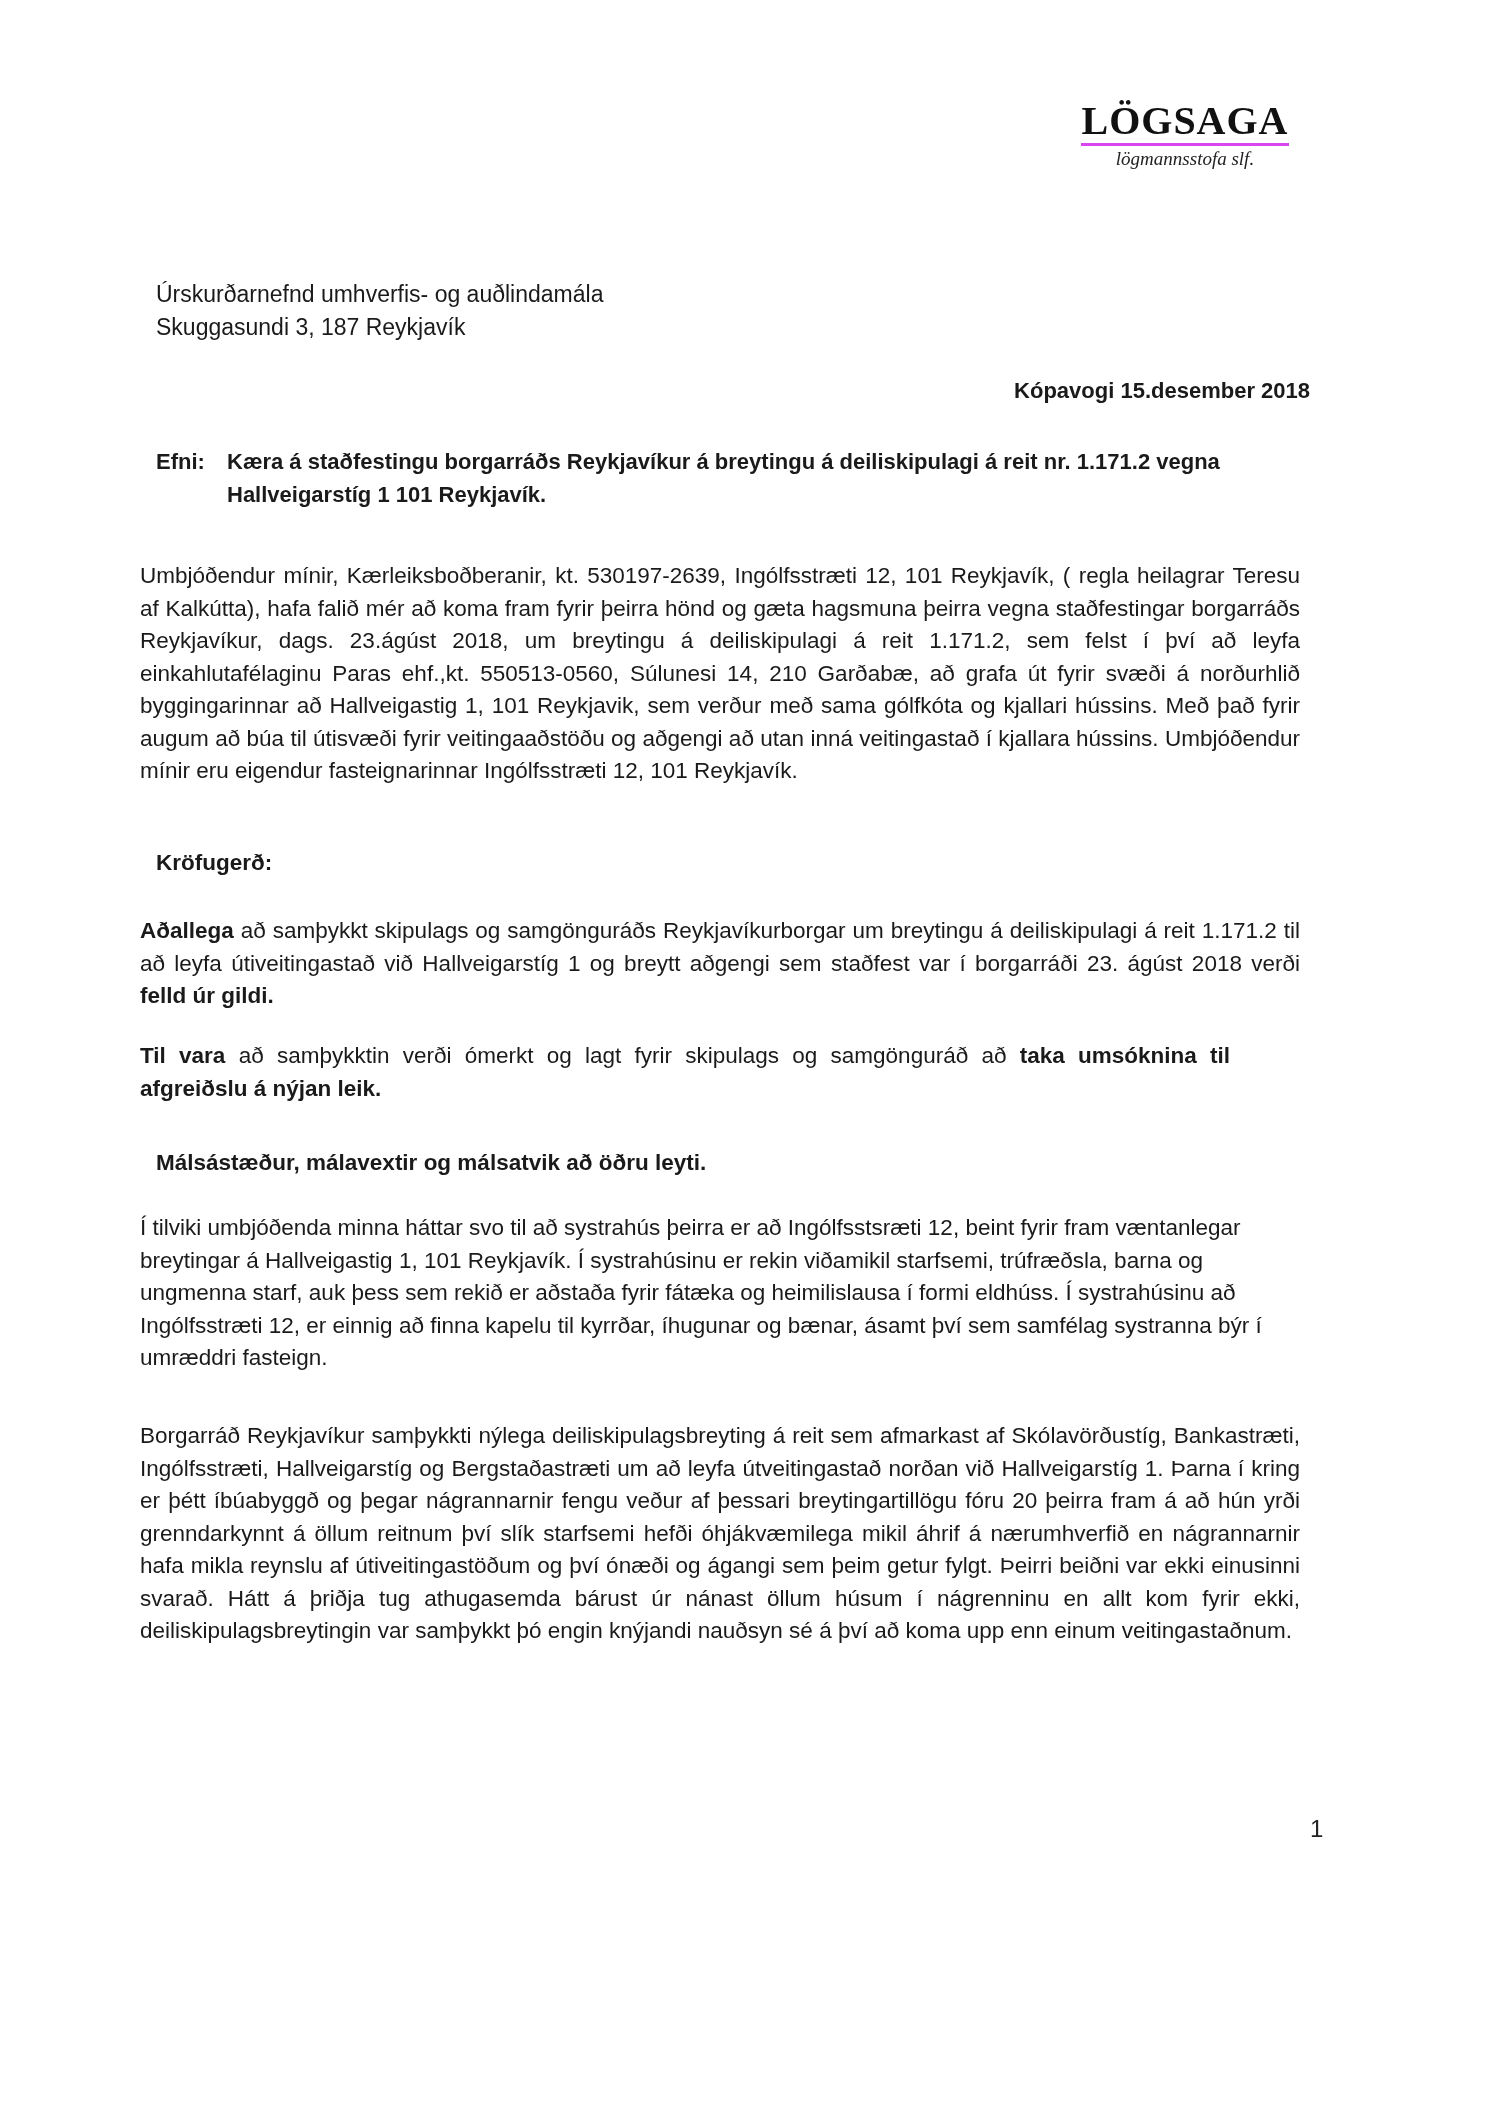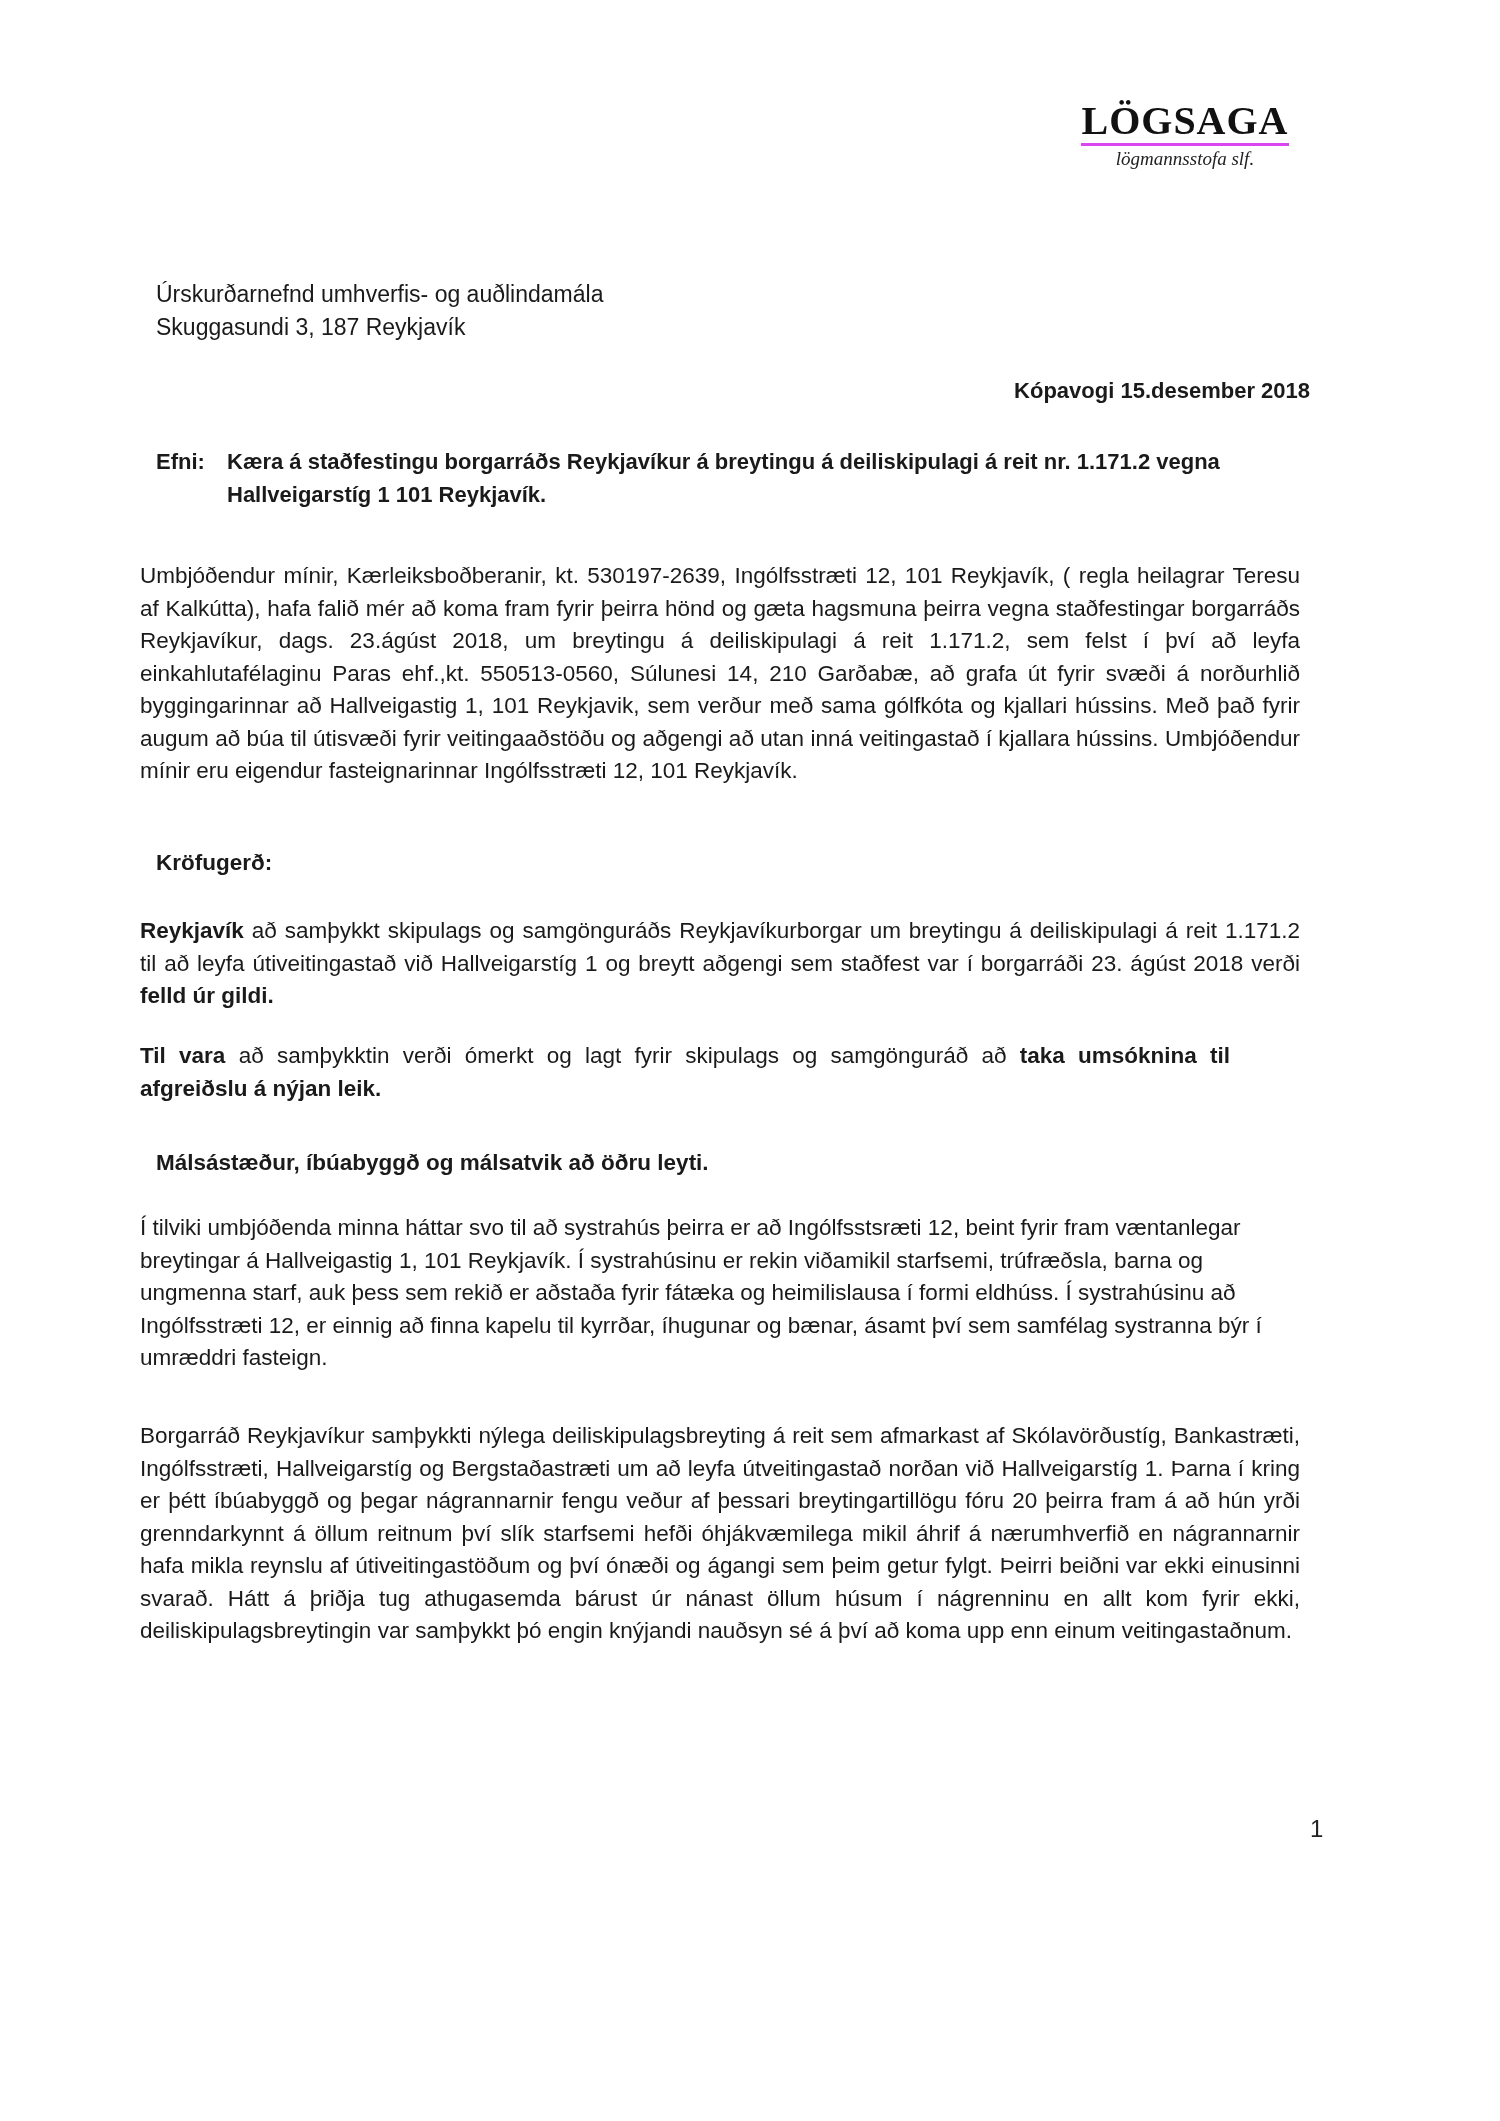--- a/index.html
+++ b/index.html
@@ -58,25 +58,25 @@
 
   <div class="subject">
     <span class="label">Efni:</span>
     <div class="text">Kæra á staðfestingu borgarráðs Reykjavíkur á breytingu á deiliskipulagi á reit nr. 1.171.2 vegna Hallveigarstíg 1 101 Reykjavík.</div>
   </div>
 
   <div class="para" style="top:560px;">Umbjóðendur mínir, Kærleiksboðberanir, kt. 530197-2639, Ingólfsstræti 12, 101 Reykjavík, ( regla heilagrar Teresu af Kalkútta), hafa falið mér að koma fram fyrir þeirra hönd og gæta hagsmuna þeirra vegna staðfestingar borgarráðs Reykjavíkur, dags. 23.ágúst 2018, um breytingu á deiliskipulagi á reit 1.171.2, sem felst í því að leyfa einkahlutafélaginu Paras ehf.,kt. 550513-0560, Súlunesi 14, 210 Garðabæ, að grafa út fyrir svæði á norðurhlið byggingarinnar að Hallveigastig 1, 101 Reykjavik, sem verður með sama gólfkóta og kjallari hússins. Með það fyrir augum að búa til útisvæði fyrir veitingaaðstöðu og aðgengi að utan inná veitingastað í kjallara hússins. Umbjóðendur mínir eru eigendur fasteignarinnar Ingólfsstræti 12, 101 Reykjavík.</div>
 
   <div class="heading" style="top:850px;">Kröfugerð:</div>
 
-  <div class="para" style="top:915px;"><b>Reykjavík</b><span> að samþykkt skipulags og samgönguráðs Reykjavíkurborgar um breytingu á deiliskipulagi á reit 1.171.2 til að leyfa útiveitingastað við Hallveigarstíg 1 og breytt aðgengi sem staðfest var í borgarráði 23. ágúst 2018 verði </span><b>felld úr gildi.</b></div>
+  <div class="para" style="top:915px;"><b>Aðallega</b><span> að samþykkt skipulags og samgönguráðs Reykjavíkurborgar um breytingu á deiliskipulagi á reit 1.171.2 til að leyfa útiveitingastað við Hallveigarstíg 1 og breytt aðgengi sem staðfest var í borgarráði 23. ágúst 2018 verði </span><b>felld úr gildi.</b></div>
 
   <div class="para" style="top:1040px; width:1090px;"><b>Til vara</b><span> að samþykktin verði ómerkt og lagt fyrir skipulags og samgönguráð að </span><b>taka umsóknina til afgreiðslu á nýjan leik.</b></div>
 
-  <div class="heading" style="top:1150px;">Málsástæður, íbúabyggð og málsatvik að öðru leyti.</div>
+  <div class="heading" style="top:1150px;">Málsástæður, málavextir og málsatvik að öðru leyti.</div>
 
   <div class="para" style="top:1212px; text-align:left; width:1170px;">Í tilviki umbjóðenda minna háttar svo til að systrahús þeirra er að Ingólfsstsræti 12, beint fyrir fram væntanlegar breytingar á Hallveigastig 1, 101 Reykjavík. Í systrahúsinu er rekin viðamikil starfsemi, trúfræðsla, barna og ungmenna starf, auk þess sem rekið er aðstaða fyrir fátæka og heimilislausa í formi eldhúss. Í systrahúsinu að Ingólfsstræti 12, er einnig að finna kapelu til kyrrðar, íhugunar og bænar, ásamt því sem samfélag systranna býr í umræddri fasteign.</div>
 
   <div class="para" style="top:1420px;">Borgarráð Reykjavíkur samþykkti nýlega deiliskipulagsbreyting á reit sem afmarkast af Skólavörðustíg, Bankastræti, Ingólfsstræti, Hallveigarstíg og Bergstaðastræti um að leyfa útveitingastað norðan við Hallveigarstíg 1. Þarna í kring er þétt íbúabyggð og þegar nágrannarnir fengu veður af þessari breytingartillögu fóru 20 þeirra fram á að hún yrði grenndarkynnt á öllum reitnum því slík starfsemi hefði óhjákvæmilega mikil áhrif á nærumhverfið en nágrannarnir hafa mikla reynslu af útiveitingastöðum og því ónæði og ágangi sem þeim getur fylgt. Þeirri beiðni var ekki einusinni svarað. Hátt á þriðja tug athugasemda bárust úr nánast öllum húsum í nágrenninu en allt kom fyrir ekki, deiliskipulagsbreytingin var samþykkt þó engin knýjandi nauðsyn sé á því að koma upp enn einum veitingastaðnum.</div>
 
 
   <div class="page-number">1</div>
 </div>
 
 </body></html>

